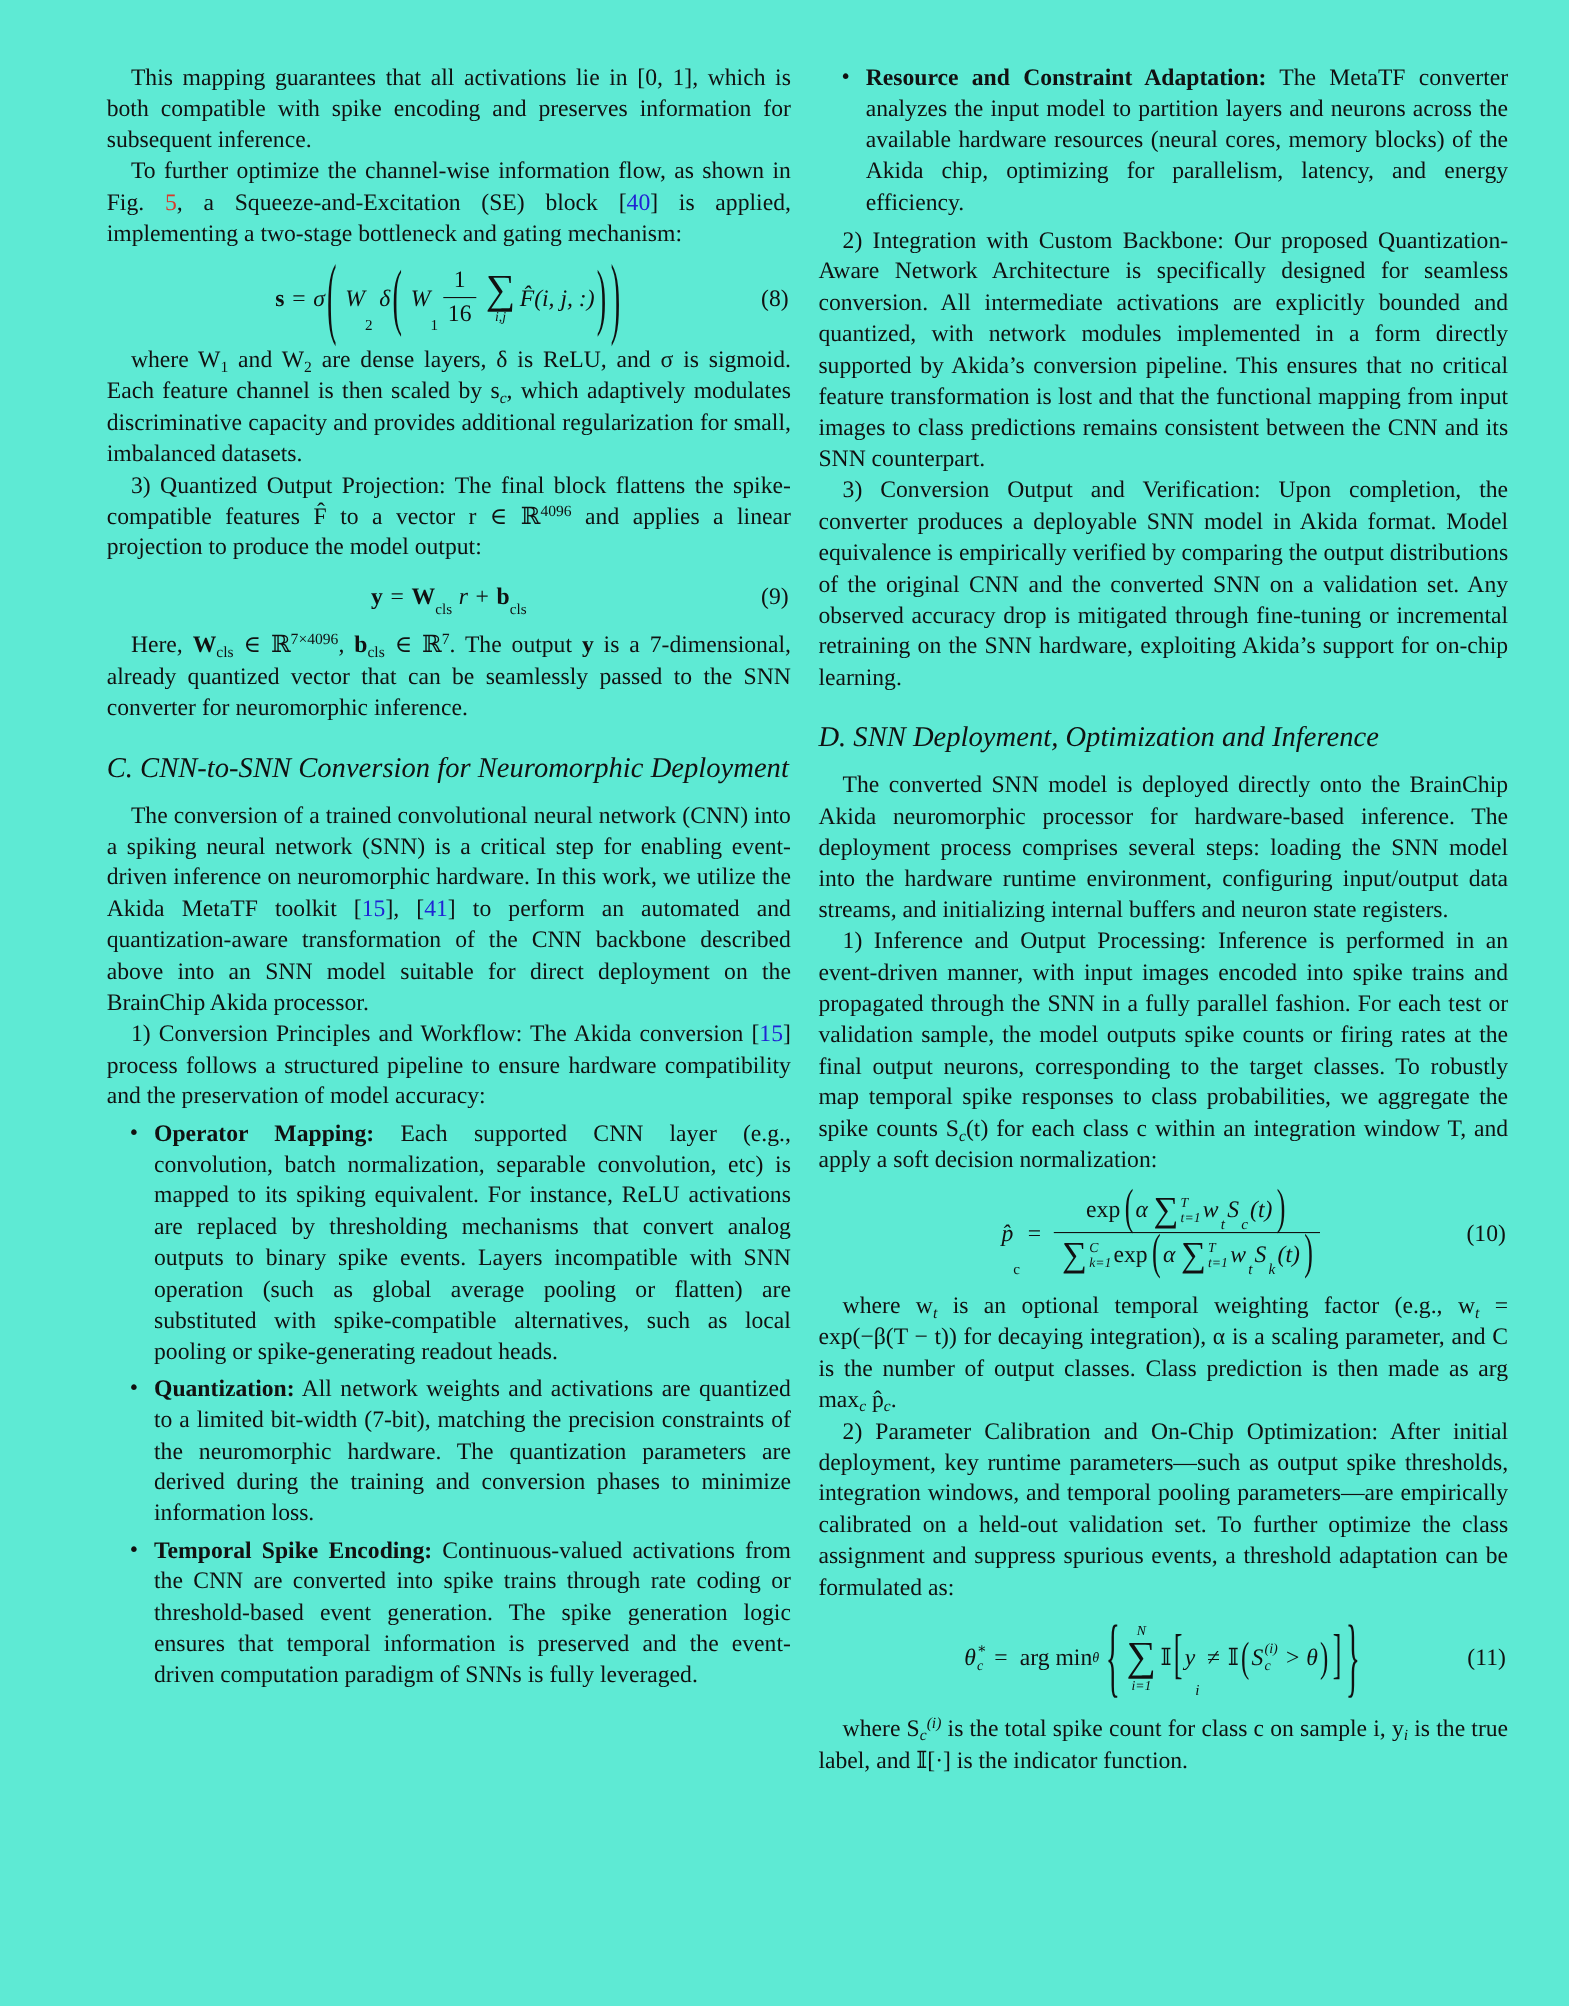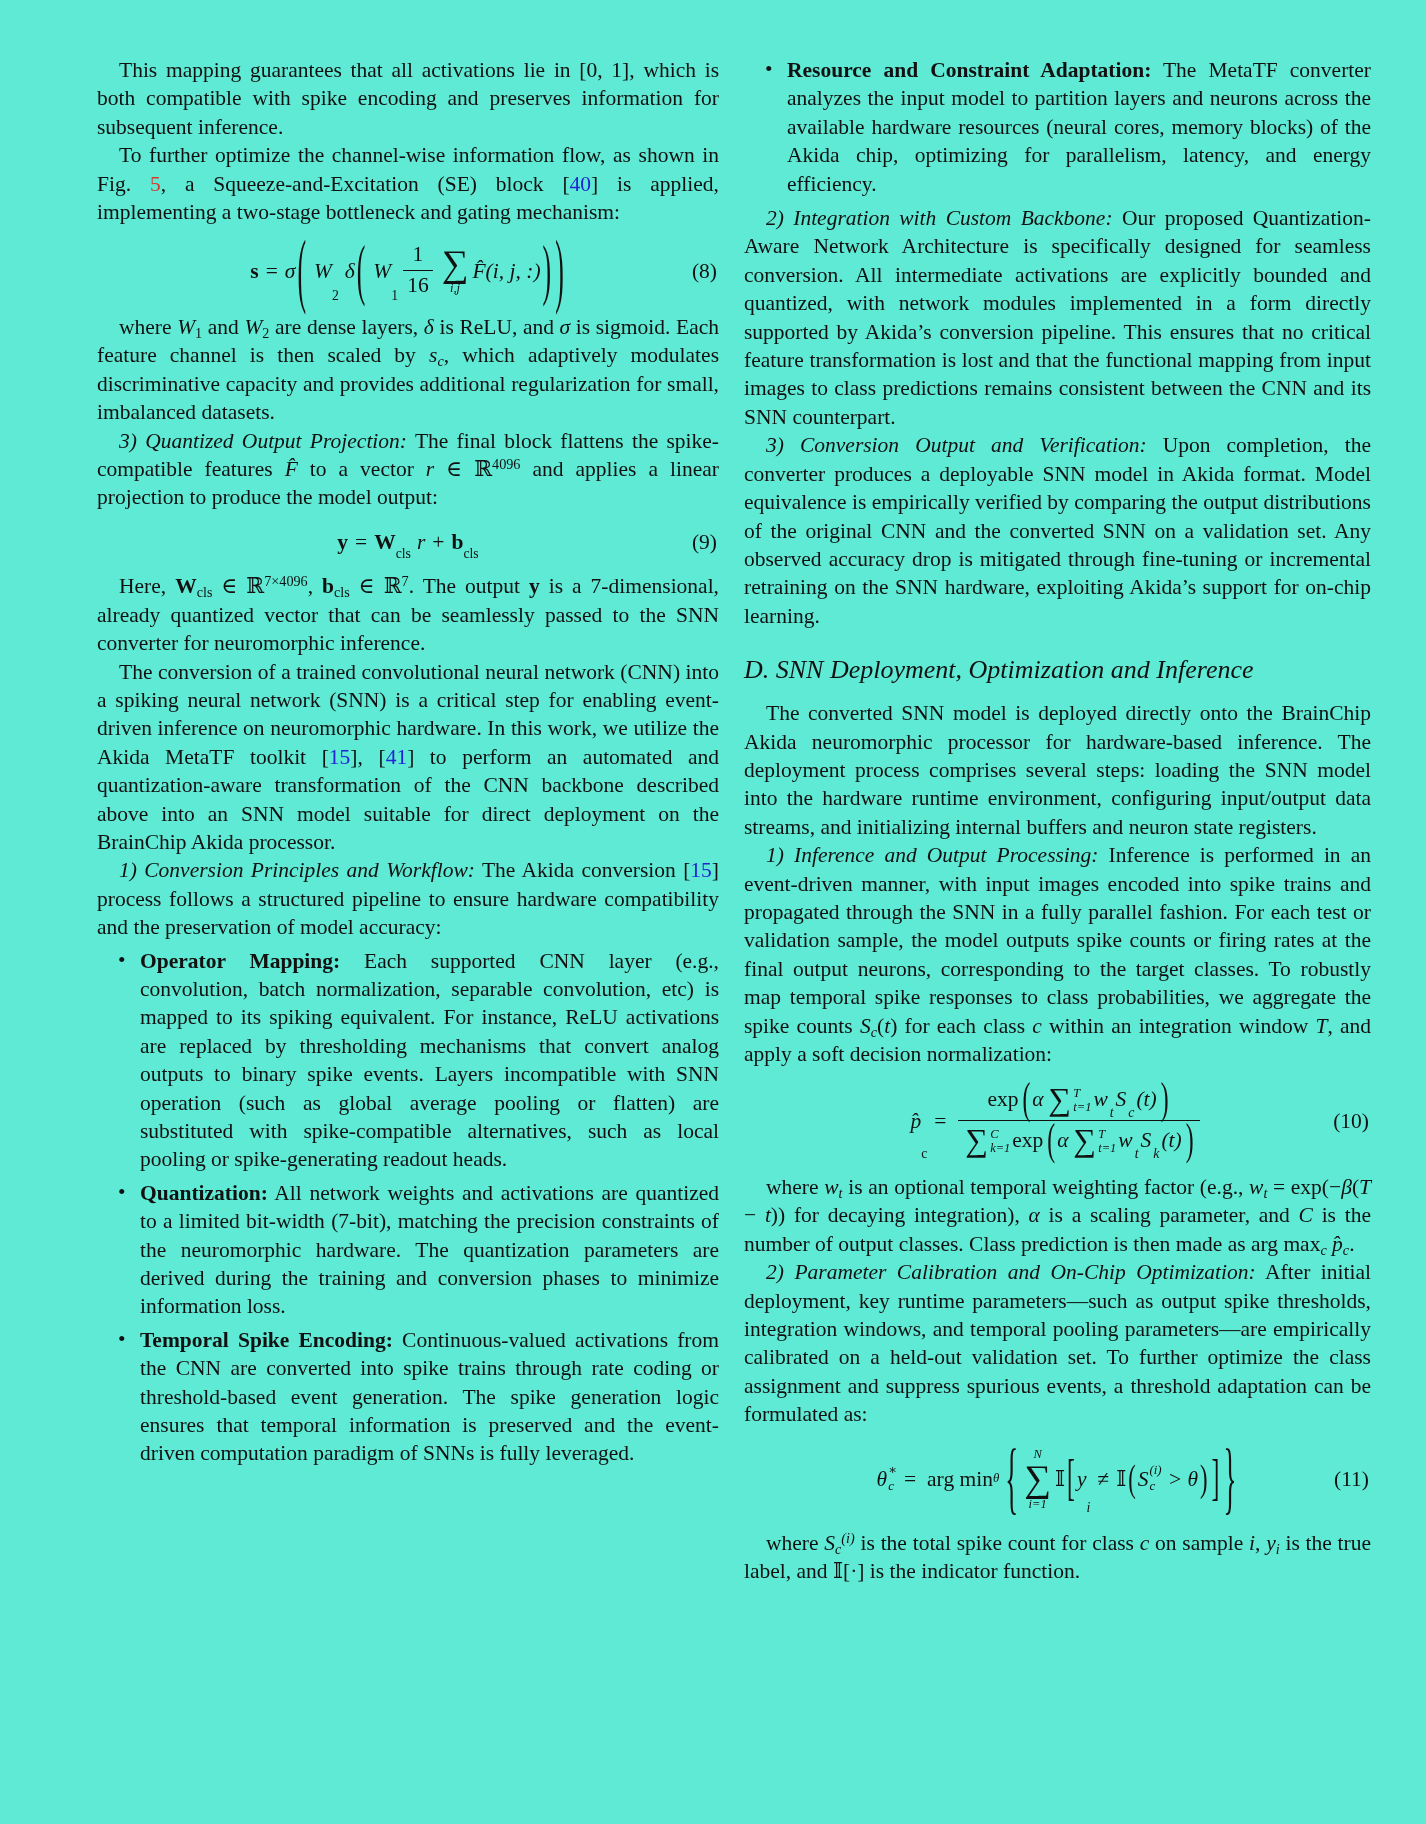--- a/index.html
+++ b/index.html
@@ -20,21 +20,21 @@
 
   .para{margin:0;text-align:justify;}
   .para.ind{text-indent:22px;}
 
   .subheading{
     font-style:italic;font-weight:normal;font-size:26px;
     margin:27px 0 16px 0;text-align:left;line-height:26px;
   }
 
   
-  .s-i{font-style:italic;}
+  .s-i{}
   .s-b{font-weight:bold;}
   .s-cite{color:var(--cite);}
   .s-figref{color:var(--figref);}
   .s-sub{font-size:66%;vertical-align:-0.28em;line-height:0;}
   .s-subi{font-size:66%;vertical-align:-0.28em;line-height:0;font-style:italic;}
   .s-sup{font-size:66%;vertical-align:0.5em;line-height:0;}
   .s-supi{font-size:66%;vertical-align:0.5em;line-height:0;font-style:italic;}
 
   
   .bullets{margin:5px 0 6px 0;}
@@ -115,20 +115,21 @@
         <span class="mi msp">r</span>
         <span class="mo">+</span>
         <span class="mb">b</span>
           <span class="msub">cls</span>
       </span>
       <span class="eqnum">(9)</span>
     </div>
 
     <p class="para ind"><span>Here, </span><span class="s-b">W</span><span class="s-sub">cls</span><span> ∈ ℝ</span><span class="s-sup">7×4096</span><span>, </span><span class="s-b">b</span><span class="s-sub">cls</span><span> ∈ ℝ</span><span class="s-sup">7</span><span>. The output </span><span class="s-b">y</span><span> is a 7-dimensional, already quantized vector that can be seamlessly passed to the SNN converter for neuromorphic inference.</span></p>
 
+    <h3 class="subheading">C. CNN-to-SNN Conversion for Neuromorphic Deployment</h3>
 
     <p class="para ind"><span>The conversion of a trained convolutional neural network (CNN) into a spiking neural network (SNN) is a critical step for enabling event-driven inference on neuromorphic hardware. In this work, we utilize the Akida MetaTF toolkit [</span><span class="s-cite">15</span><span>], [</span><span class="s-cite">41</span><span>] to perform an automated and quantization-aware transformation of the CNN backbone described above into an SNN model suitable for direct deployment on the BrainChip Akida processor.</span></p>
     <p class="para ind"><span class="s-i">1) Conversion Principles and Workflow:</span><span> The Akida conversion [</span><span class="s-cite">15</span><span>] process follows a structured pipeline to ensure hardware compatibility and the preservation of model accuracy:</span></p>
 
     <div class="bullets">
       <div class="bullet-item">
         <span class="bullet-mark">•</span>
         <div><span class="s-b">Operator Mapping:</span><span> Each supported CNN layer (e.g., convolution, batch normalization, separable convolution, etc) is mapped to its spiking equivalent. For instance, ReLU activations are replaced by thresholding mechanisms that convert analog outputs to binary spike events. Layers incompatible with SNN operation (such as global average pooling or flatten) are substituted with spike-compatible alternatives, such as local pooling or spike-generating readout heads.</span></div>
       </div>
       <div class="bullet-item">

